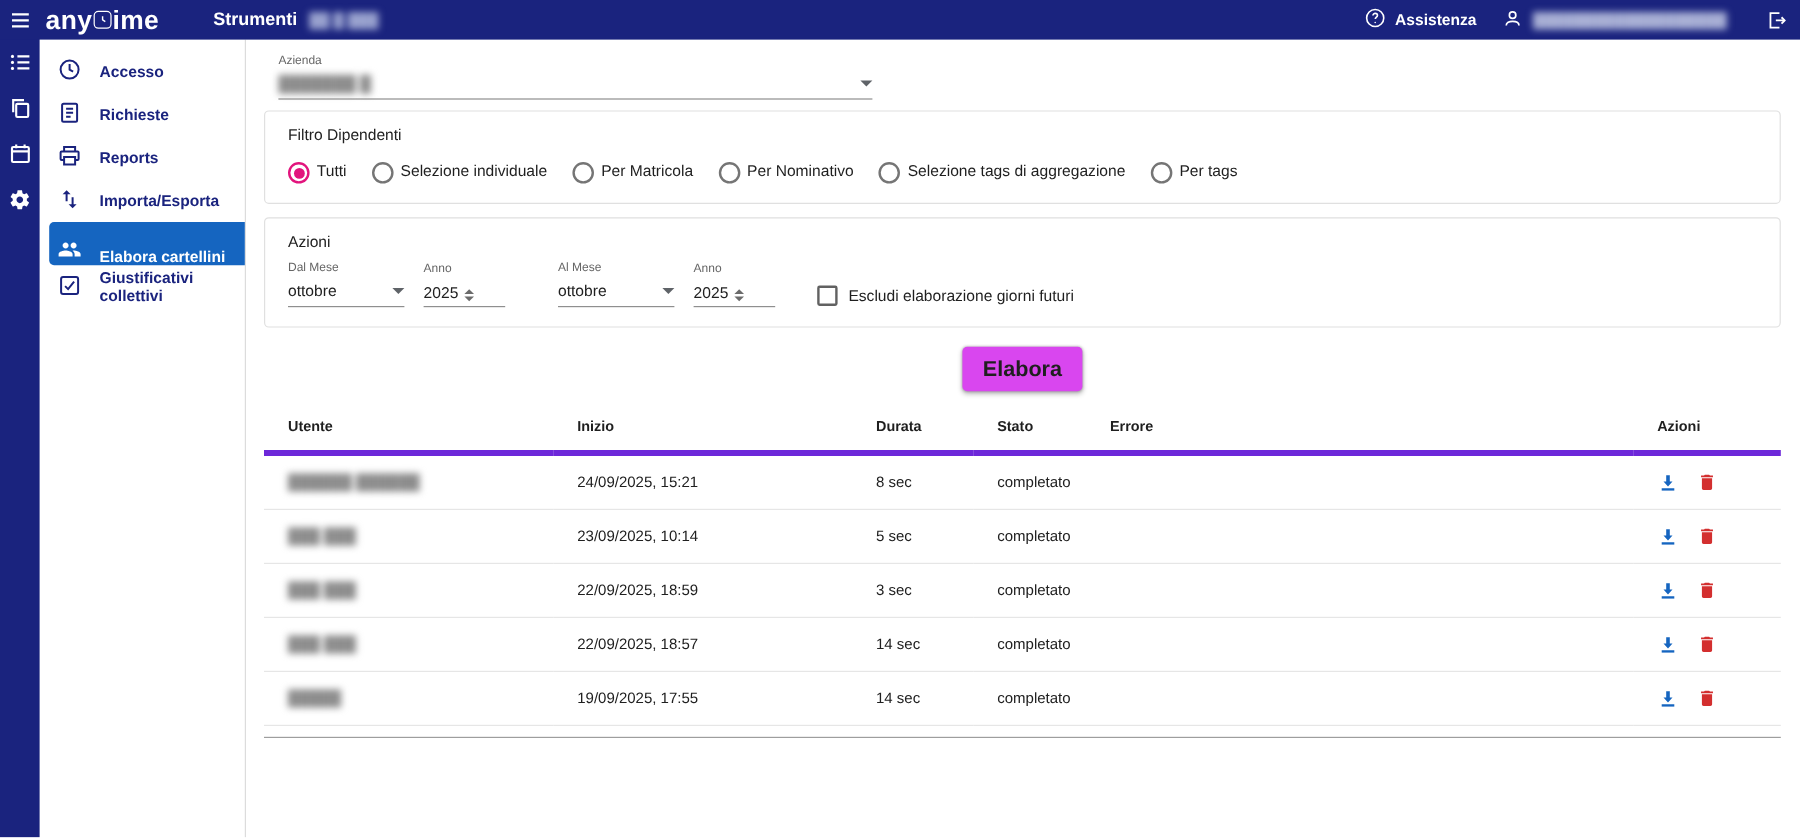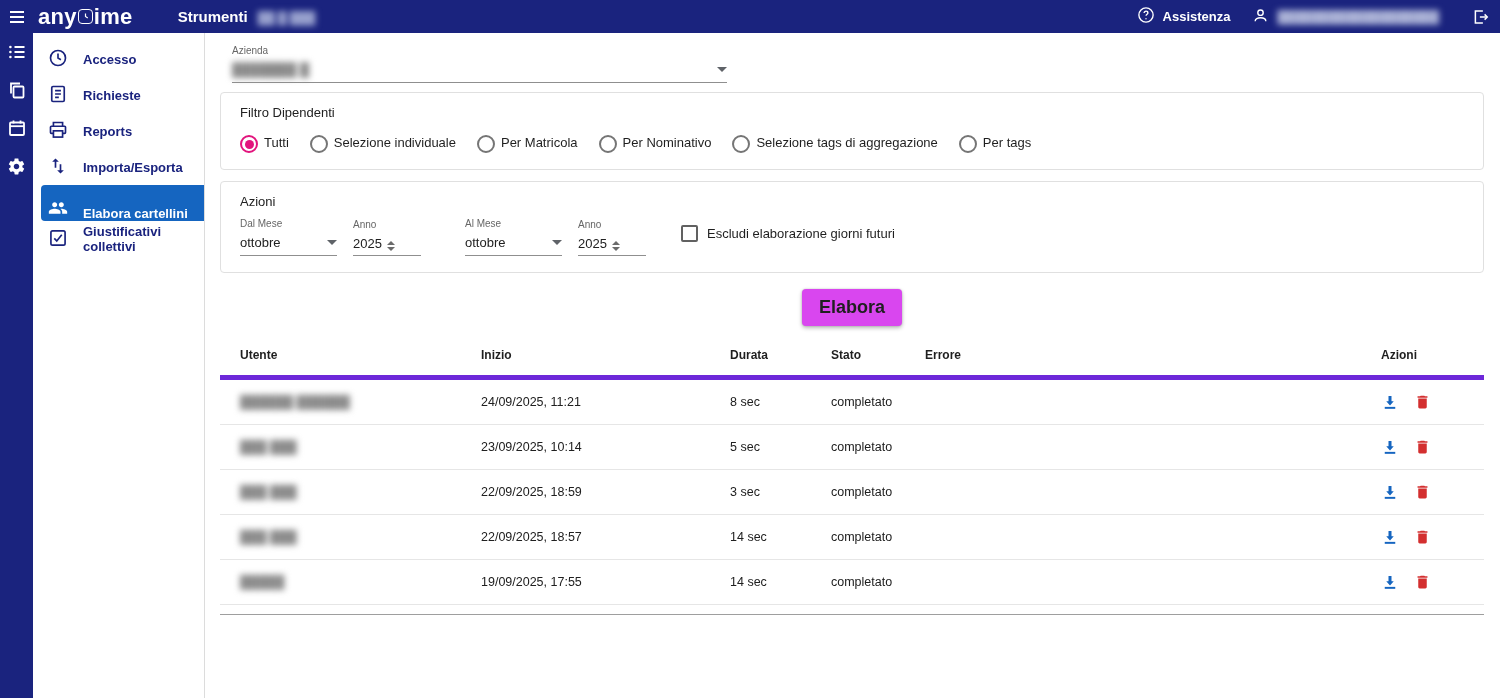--- a/index.html
+++ b/index.html
@@ -61,21 +61,21 @@
   .periodo-row { display:flex; align-items:flex-end; margin-top:9px; }
   .pfield { display:flex; flex-direction:column; }
   .pfield.month { width:97px; margin-right:16px; }
   .pfield.year { width:68px; margin-right:16px; }
   .pfield.month2 { margin-left:28px; }
   .num-box { display:flex; align-items:flex-end; border-bottom:1px solid #8f8f8f; padding-bottom:4px;
              font-size:13px; color:#212121; }
   .spinner { display:flex; flex-direction:column; gap:2px; margin-left:5px; cursor:pointer; }
   .spin-up { width:0; height:0; border-left:4px solid transparent; border-right:4px solid transparent; border-bottom:4px solid #6b6b6b; }
   .spin-down { width:0; height:0; border-left:4px solid transparent; border-right:4px solid transparent; border-top:4px solid #6b6b6b; }
-  .check-wrap { display:flex; align-items:center; gap:9px; margin-left:19px; margin-bottom:14px; cursor:pointer; }
+  .check-wrap { display:flex; align-items:center; gap:9px; margin-left:19px; margin-bottom:1px; cursor:pointer; }
   .checkbox { width:17px; height:17px; border:2px solid #616161; border-radius:2px; flex:0 0 auto; }
   .check-label { font-size:13px; color:#1f1f1f; }
 
   .elabora-row { text-align:center; margin:16px 0 14px; }
   .elabora-btn { background:#d946ef; border:none; border-radius:4px; padding:8px 17px; font-size:18px; font-weight:bold;
                  color:#1f1f1f; font-family:"Liberation Sans", sans-serif; cursor:pointer;
                  box-shadow:0 2px 4px rgba(0,0,0,.28), 0 0 2px rgba(0,0,0,.18); }
 
   table { width:100%; border-collapse:collapse; table-layout:fixed; }
   th { text-align:left; font-size:12px; font-weight:600; color:#1f1f1f; padding:8px 0 13px 20px;
@@ -334,21 +334,21 @@
           <th>Durata</th>
           <th>Stato</th>
           <th>Errore</th>
           <th>Azioni</th>
         </tr>
       </thead>
       <tbody>
 
           <tr>
             <td class="redacted">██████ ██████</td>
-            <td>24/09/2025, 11:21</td>
+            <td>24/09/2025, 15:21</td>
             <td>8 sec</td>
             <td>completato</td>
             <td></td>
             <td>
               <span class="actions-cell">
                 <span class="icon-btn">
                   <svg width="18" height="18" viewBox="0 0 24 24" fill="#1565c0">
                     <path d="M12 16.5 17 11h-3V4h-4v7H7l5 5.5z"></path>
                     <rect x="5" y="18.5" width="14" height="2.6"></rect>
                   </svg>

